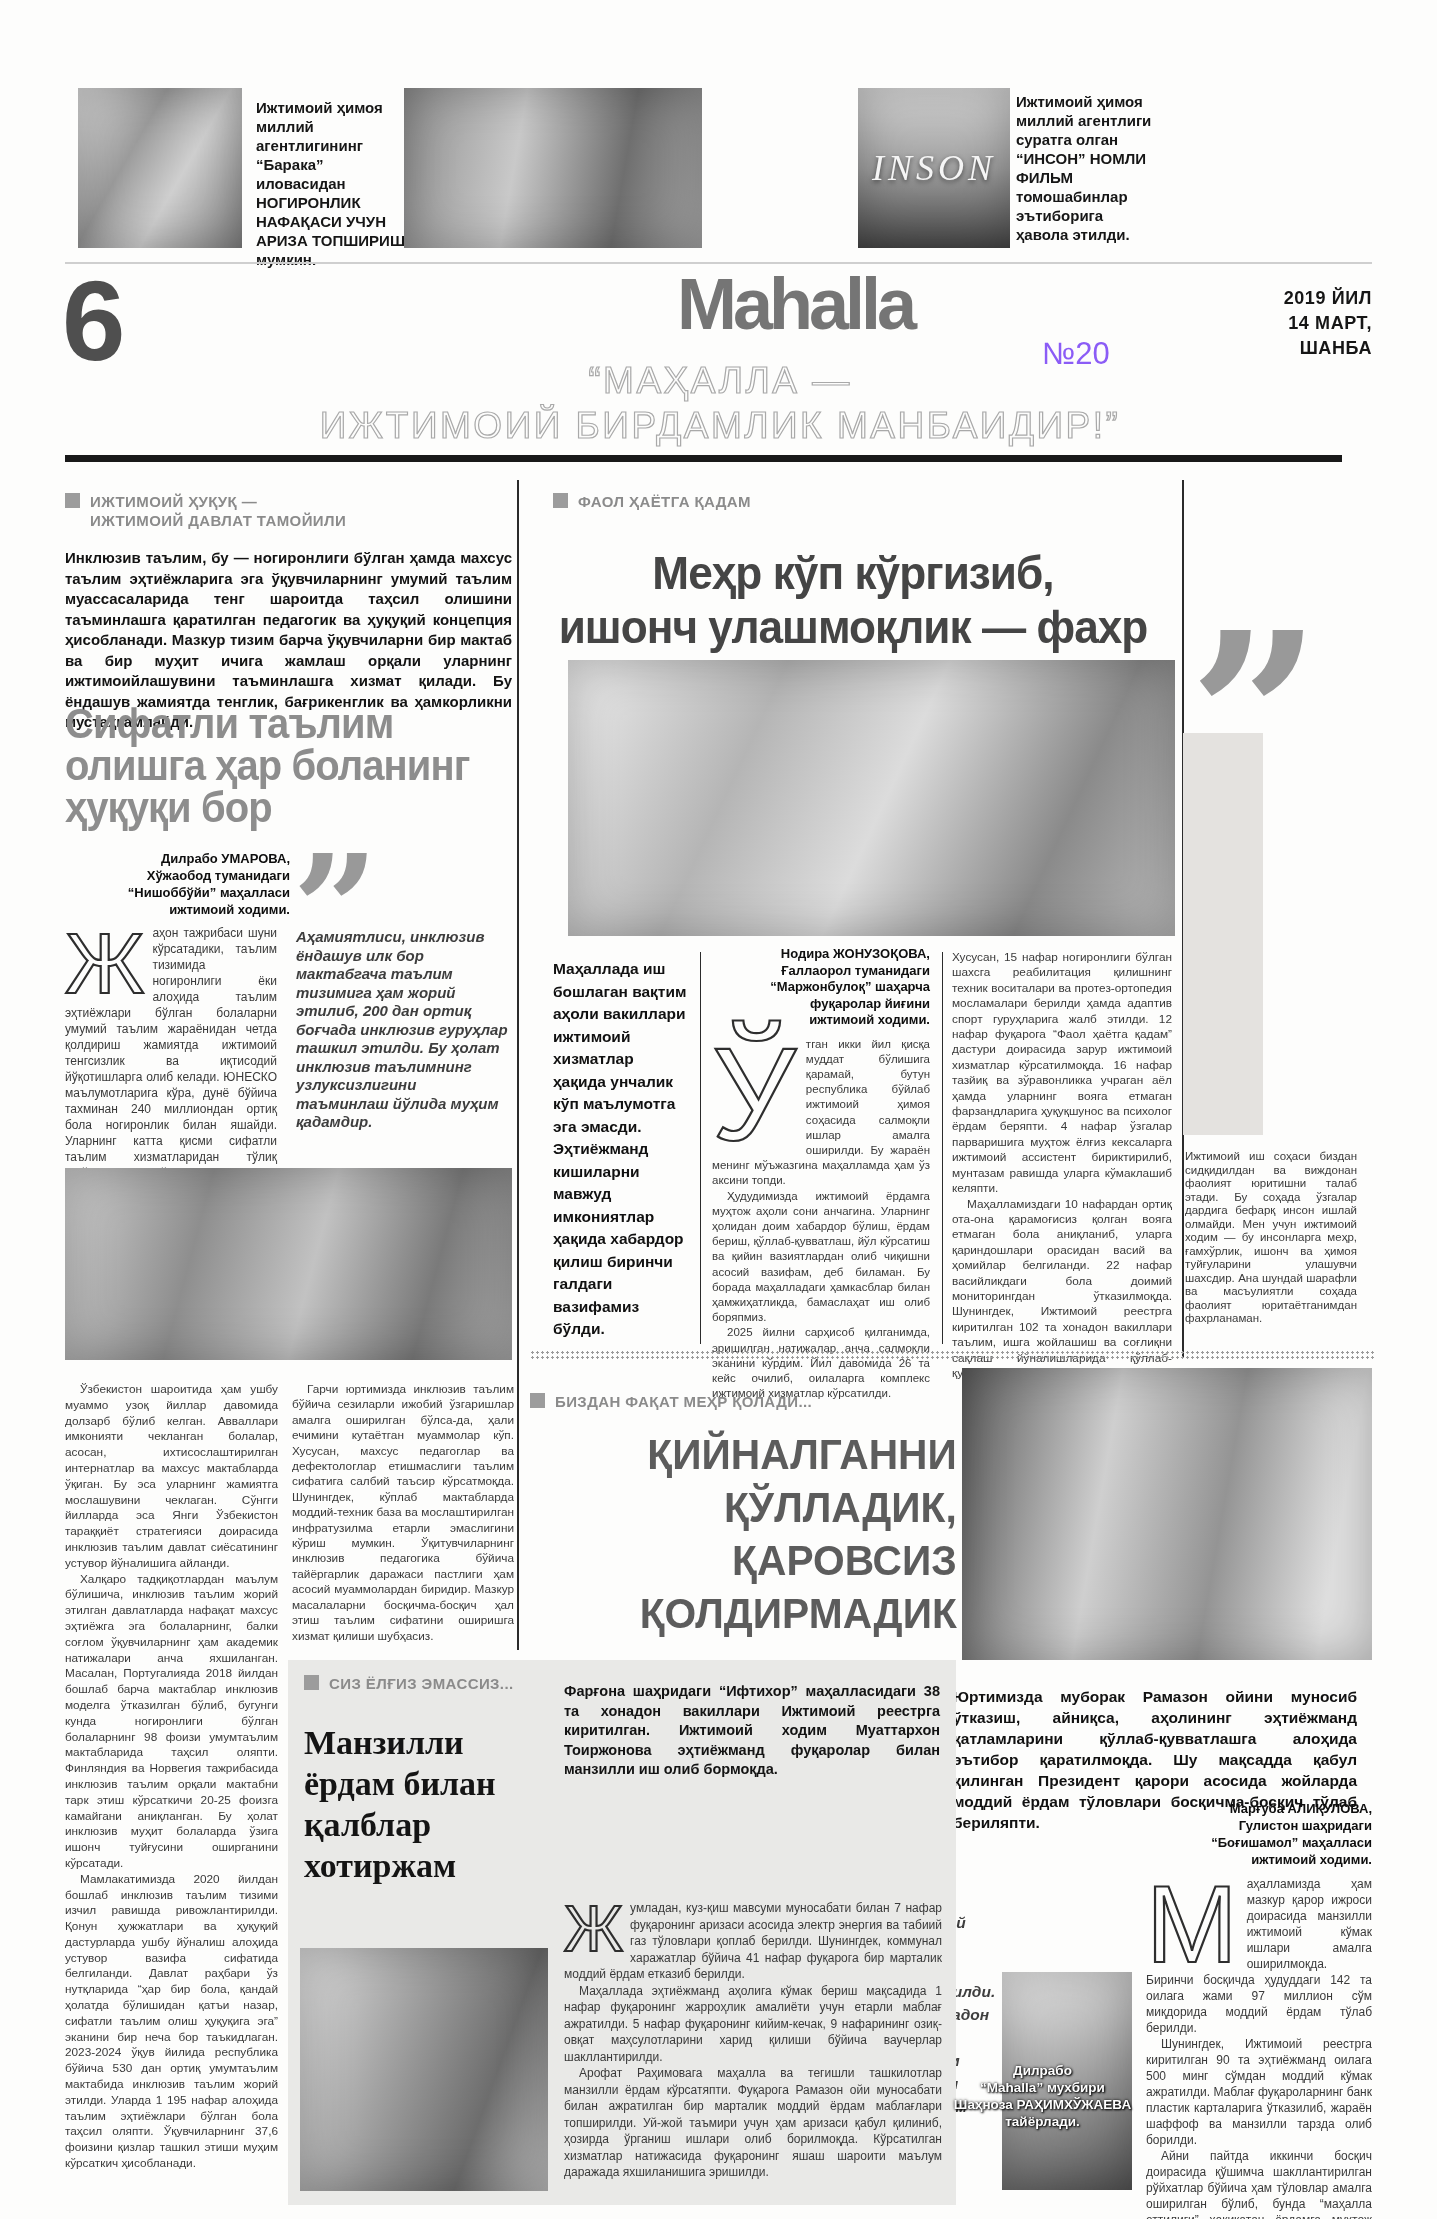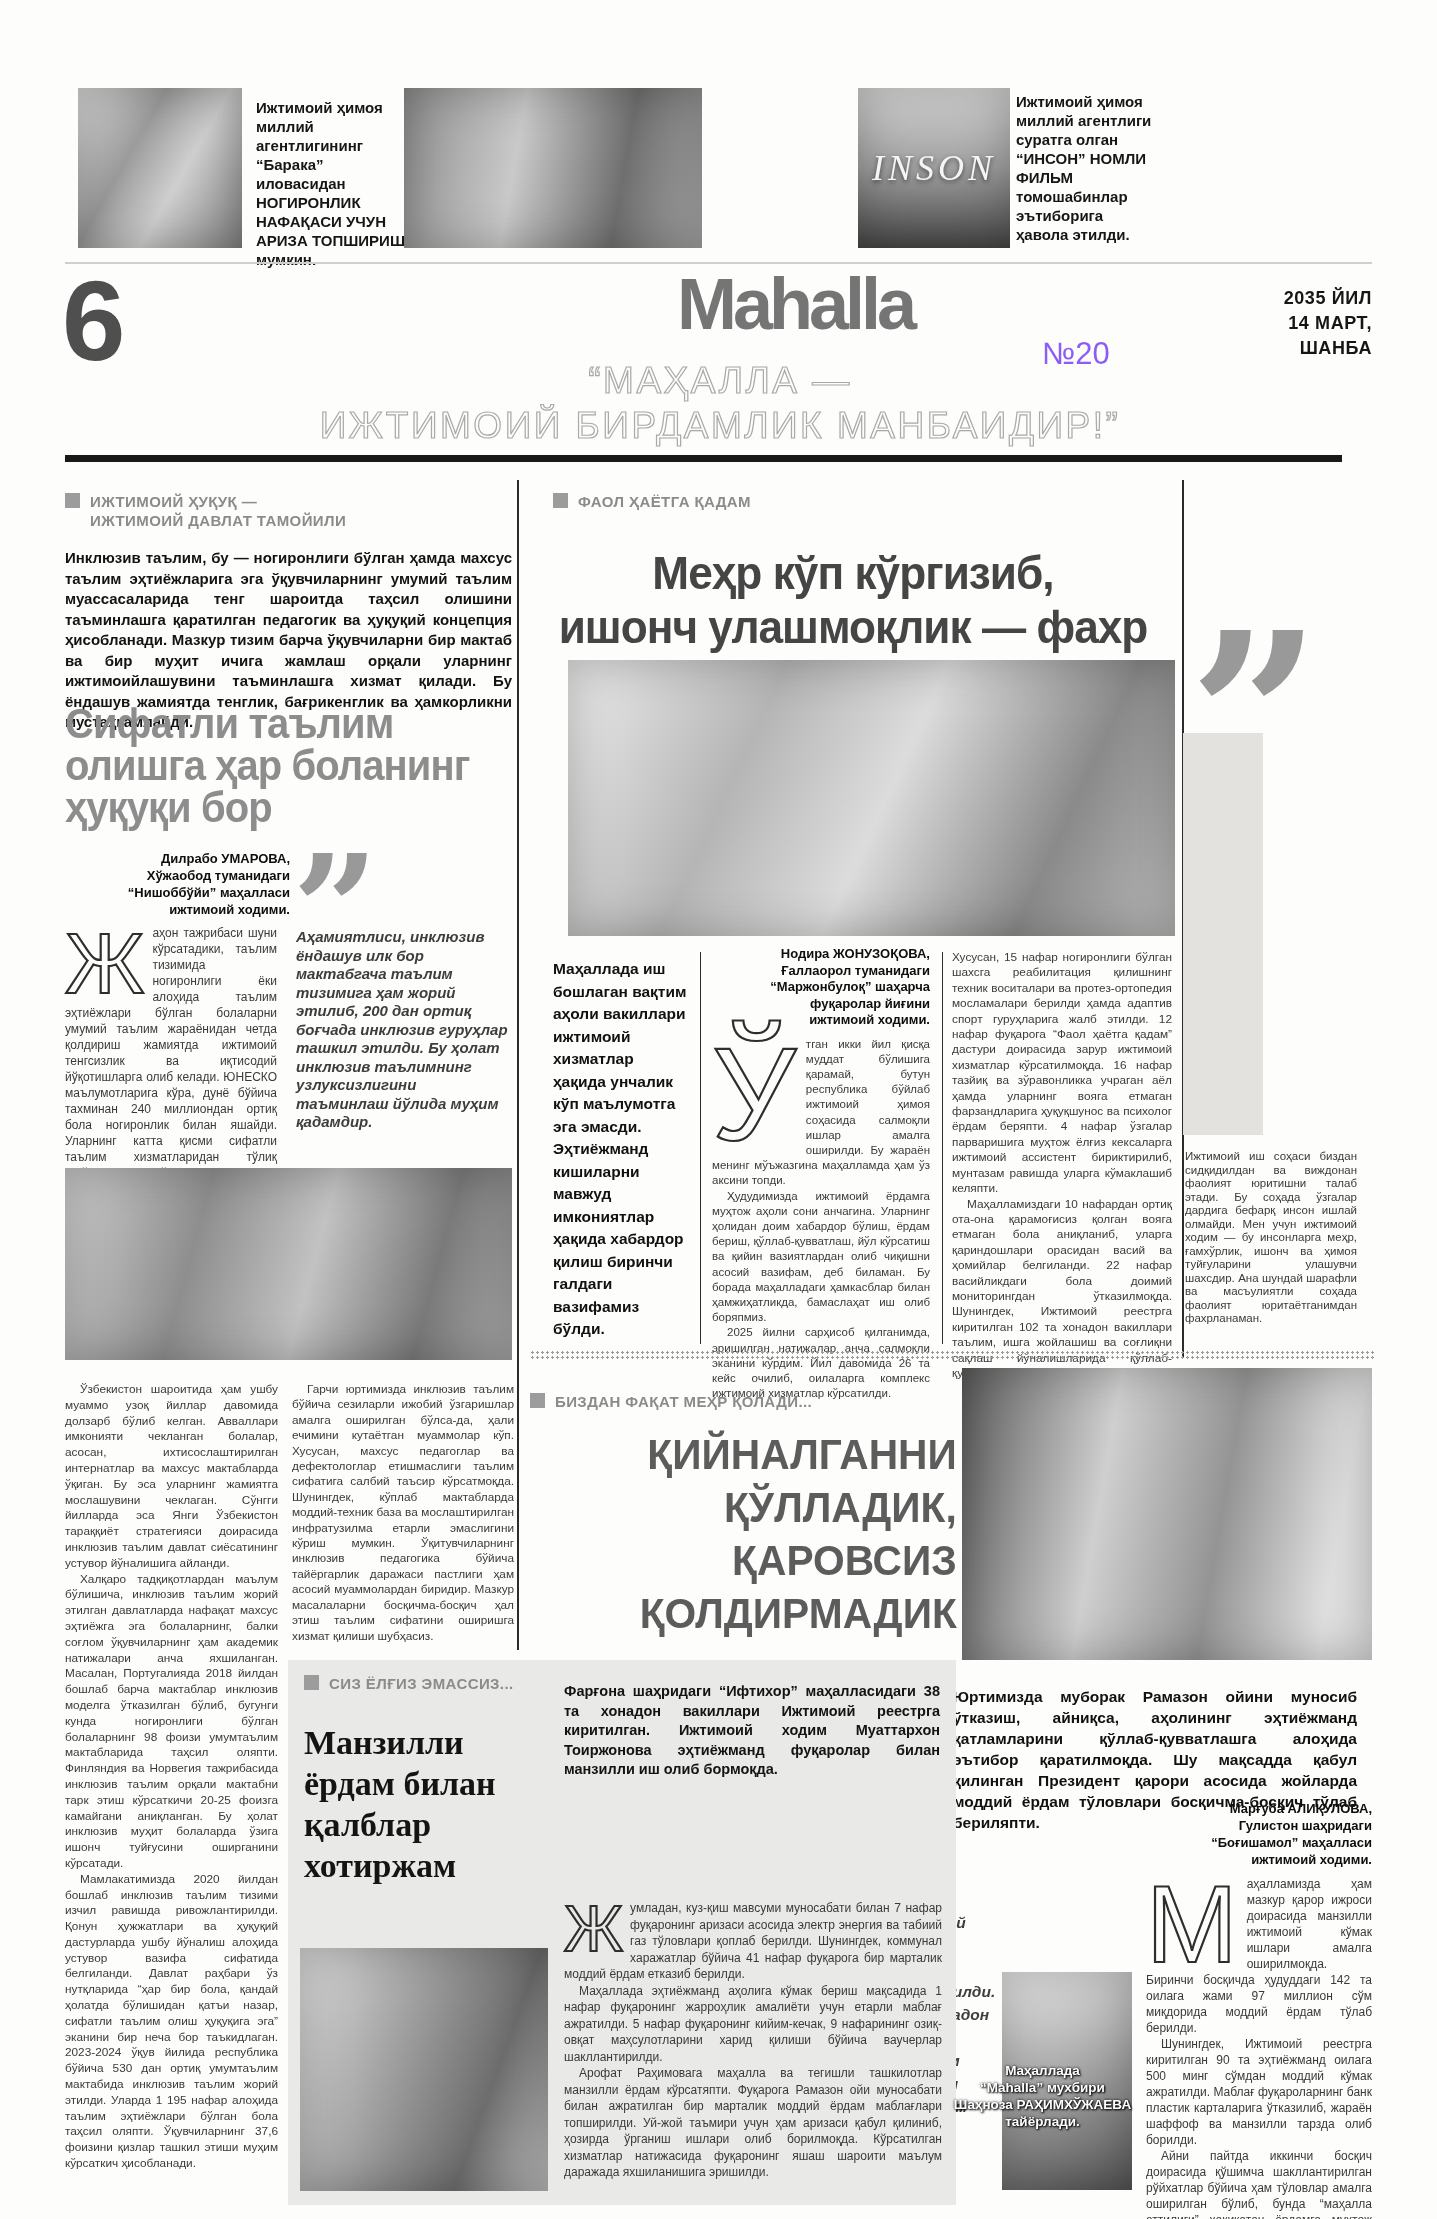--- a/index.html
+++ b/index.html
@@ -65,21 +65,21 @@
     <span class="inson-t">INSON</span>
   </div>
   <div class="abs brief" style="left:1016px;top:92px;width:138px;">Ижтимоий ҳимоя миллий агентлиги суратга олган “ИНСОН” НОМЛИ ФИЛЬМ томошабинлар эътиборига ҳавола этилди.</div>
 
   <div class="abs thinrule" style="left:65px;top:262px;width:1307px;height:2px;"></div>
 
   <div class="abs pagenum" style="left:62px;top:264px;">6</div>
   <div class="abs logo" style="left:560px;top:268px;width:470px;">Mahalla</div>
   <div class="abs issue" style="left:1042px;top:336px;">№20</div>
   <div class="abs dateb" style="left:1170px;top:286px;width:202px;">
-    <div>2035 ЙИЛ</div>
+    <div>2019 ЙИЛ</div>
     <div>14 МАРТ,</div>
     <div>ШАНБА</div>
   </div>
 
   <div class="abs slogan" style="left:180px;top:358px;width:1080px;">
     <div>“МАҲАЛЛА —</div>
     <div>ИЖТИМОИЙ БИРДАМЛИК МАНБАИДИР!”</div>
   </div>
 
   <div class="abs thickrule" style="left:65px;top:455px;width:1277px;height:7px;"></div>
@@ -193,21 +193,21 @@
     <div>Гулистон шаҳридаги</div>
     <div>“Боғишамол” маҳалласи</div>
     <div>ижтимоий ходими.</div>
   </div>
 
   <div class="abs qmark" style="left:780px;top:1690px;font-size:170px;">„</div>
   <div class="abs pq" style="left:788px;top:1888px;width:210px;font-size:15.5px;line-height:23px;">Ажратилган маблағларнинг асосий қисми давлат таъминотидаги оилаларга йўналтирилди. Жумладан, 52 та хонадон вакилига 1 миллион сўмдан моддий ёрдам ажратилди. Бу ёрдам фуқаролар учун муҳим қўллаб-қувватлов бўлмоқда.</div>
 
   <div class="photo ph-port" style="left:1002px;top:1972px;width:130px;height:218px;"></div>
   <div class="abs caption" style="left:945px;top:2062px;width:195px;">
-    <div>Маҳаллада</div>
+    <div>Дилрабо</div>
     <div>“Mahalla” мухбири</div>
     <div>Шаҳноза РАҲИМХЎЖАЕВА</div>
     <div>тайёрлади.</div>
   </div>
 
   <div class="abs bodytext" style="left:1146px;top:1876px;width:226px;font-size:12px;line-height:16px;">
     <p><span class="dc dc-r">М</span><span>аҳалламизда ҳам мазкур қарор ижроси доирасида манзилли ижтимоий кўмак ишлари амалга оширилмоқда. Биринчи босқичда ҳудуддаги 142 та оилага жами 97 миллион сўм миқдорида моддий ёрдам тўлаб берилди.</span></p>
     <p class="ind">Шунингдек, Ижтимоий реестрга киритилган 90 та эҳтиёжманд оилага 500 минг сўмдан моддий кўмак ажратилди. Маблағ фуқароларнинг банк пластик карталарига ўтказилиб, жараён шаффоф ва манзилли тарзда олиб борилди.</p>
     <p class="ind">Айни пайтда иккинчи босқич доирасида қўшимча шакллантирилган рўйхатлар бўйича ҳам тўловлар амалга оширилган бўлиб, бунда “маҳалла еттилиги” ҳақиқатан ёрдамга муҳтож бўлган оилаларни аниқлаш ва уларни тўлиқ қамраб олишга алоҳида эътибор қаратяпти.</p>
   </div>

